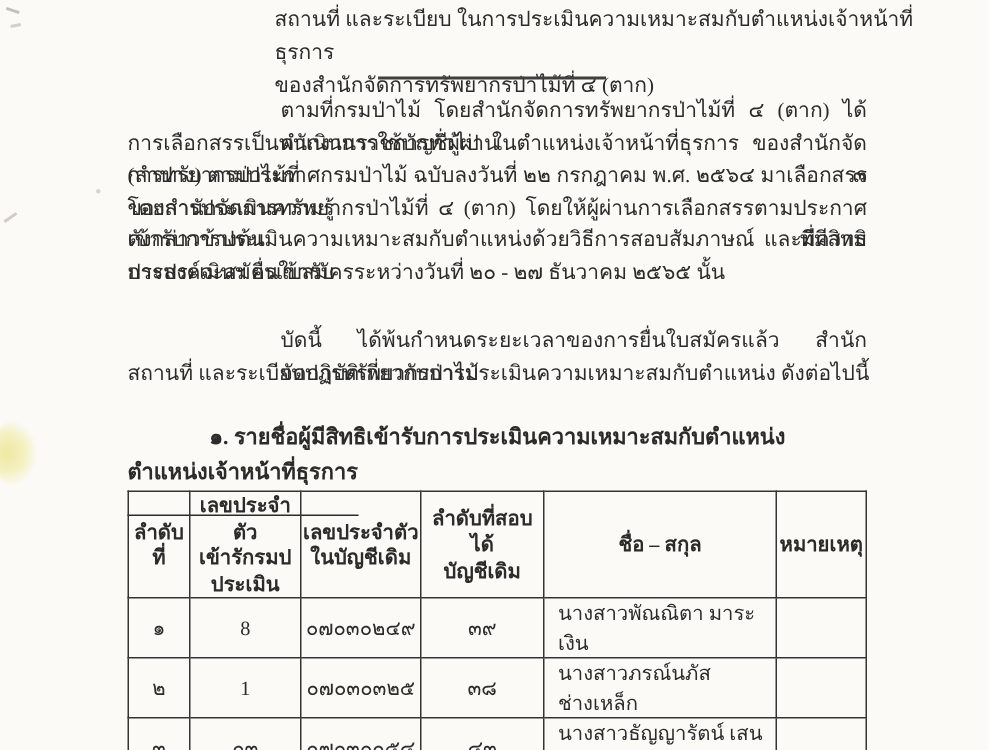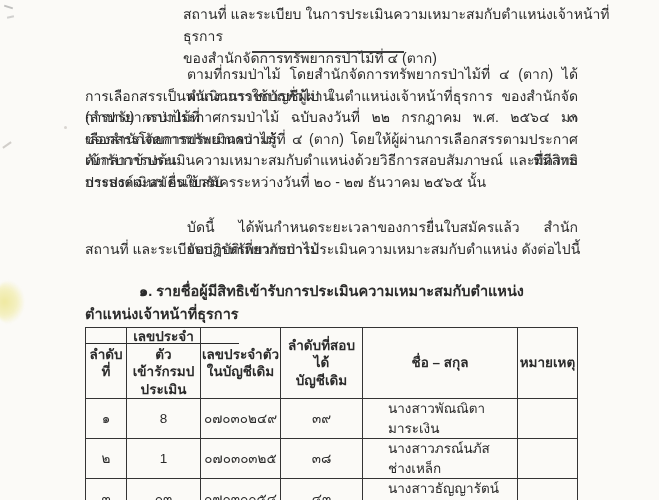--- a/index.html
+++ b/index.html
@@ -1,21 +1,21 @@
 <!DOCTYPE html>
 <html><head>
 <meta charset="utf-8">
 <style>
   html,body{margin:0;padding:0;}
   .page{
     position:relative;
     width:659px;height:500px;
     background:#fbfaf7;
     overflow:hidden;
-    font-family:Liberation Sans, sans-serif;
+    font-family:Liberation Serif, serif;
     color:#2b2b2b;
   }
   .hdr-cont{
     position:absolute;left:183px;top:3px;width:430px;
     font-size:14px;line-height:22px;
   }
   .divider{
     position:absolute;left:252px;top:51px;width:152px;height:2px;
     background:#3f3f3f;
   }
@@ -60,21 +60,21 @@
     overflow:hidden;
   }
   table.roster th{
     font-weight:700;height:58px;
     line-height:17.5px;text-align:center;
   }
   table.roster td{
     height:19.5px;line-height:19.5px;text-align:center;
     font-weight:400;
   }
-  table.roster td.c-name{text-align:left;padding-left:25px;}
+  table.roster td.c-name{text-align:left;padding-left:9px;}
   col.w-no{width:41px;} col.w-exam{width:74px;} col.w-old{width:80px;}
   col.w-rank{width:82px;} col.w-name{width:155px;} col.w-note{width:60px;}
   
   .smudge-yellow{
     position:absolute;left:-6px;top:281px;width:30px;height:42px;
     background:radial-gradient(ellipse at 35% 50%, #efe9a0 0%, #f4f0c2 45%, rgba(244,240,194,0) 75%);
     border-radius:50%;
     filter:blur(1px);
   }
   .speck1{position:absolute;left:4px;top:6px;width:9px;height:2px;background:#9a9a9a;transform:rotate(18deg);opacity:.6;}

